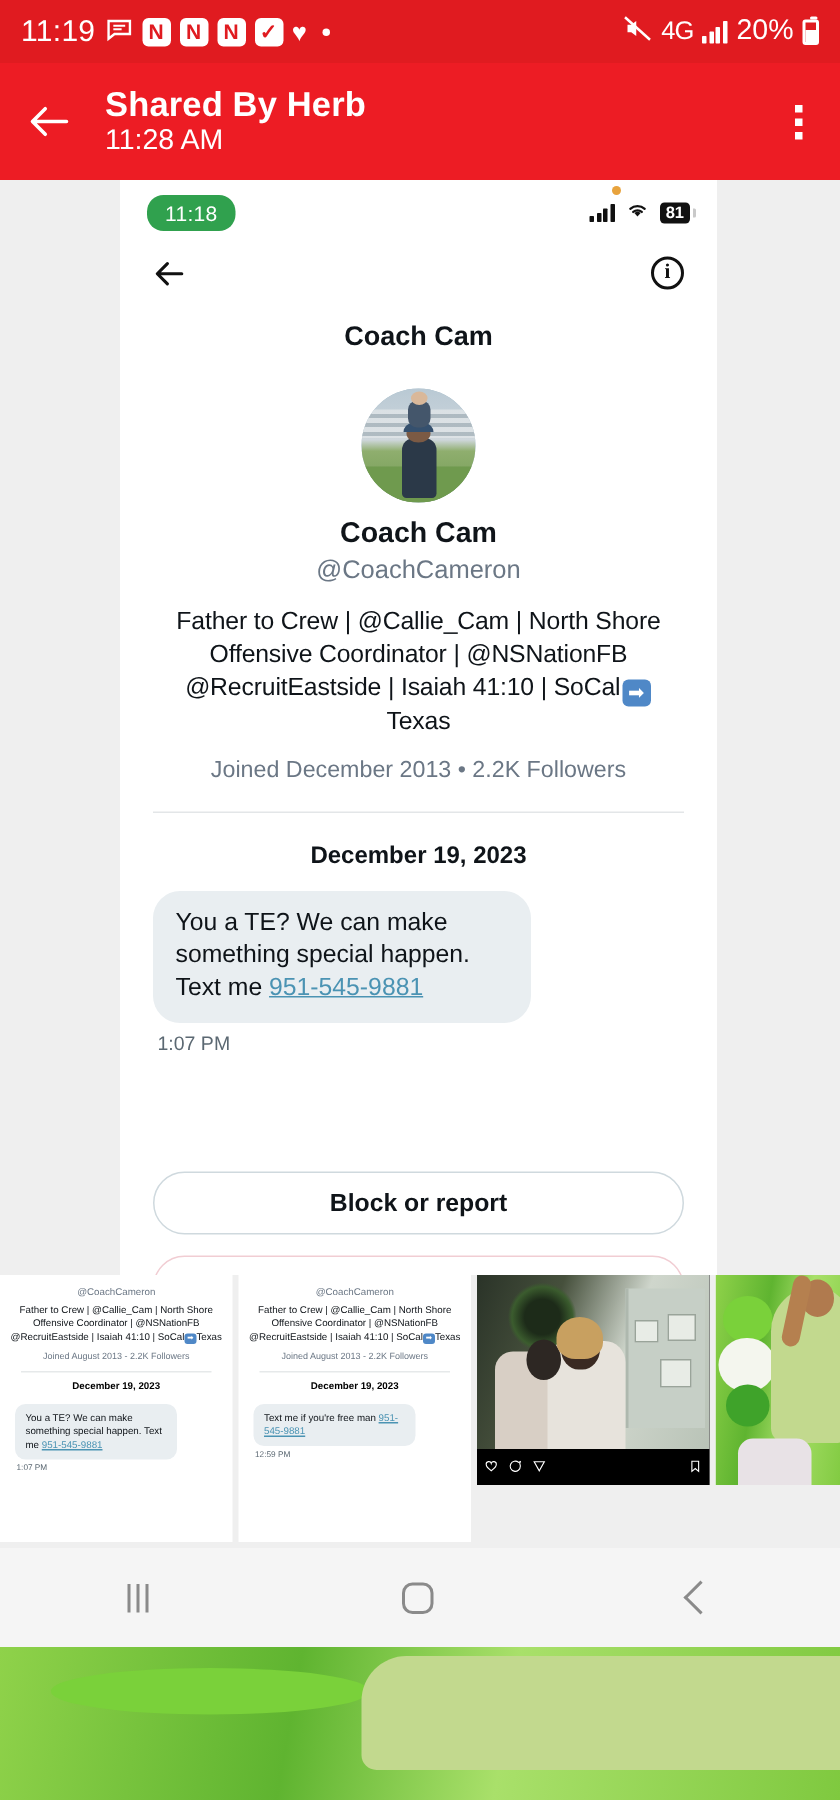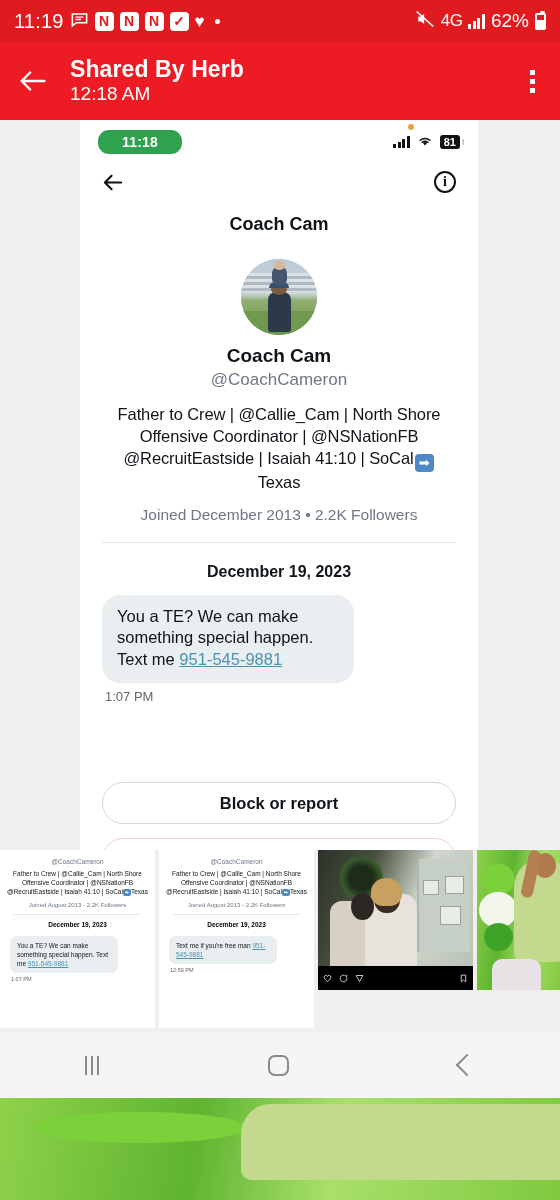--- a/index.html
+++ b/index.html
@@ -56,22 +56,22 @@
   .shot-card {
     position: absolute; left: 80px; top: 0; width: 398px; height: 850px;
     background: #fff; overflow: hidden;
   }
 
   .in-status {
     height: 40px; display: flex; align-items: center;
     justify-content: space-between; padding: 4px 18px 0 18px;
   }
   .time-pill {
-    background: #30a14e; color: #fff; font-size: 14px; font-weight: bold;
-    padding: 4px 24px; border-radius: 11px; letter-spacing: .2px;
+    background: #30a14e; color: #fff; font-size: 14px; font-weight: normal;
+    padding: 4px 12px; border-radius: 11px; letter-spacing: .2px;
   }
   .in-status-right { display: flex; align-items: center; gap: 7px; position: relative; }
   .in-bars { display: flex; align-items: flex-end; gap: 1.5px; height: 12px; }
   .in-bars i { width: 3px; background: #111; border-radius: .5px; display: block; }
   .orange-dot {
     position: absolute; top: -9px; right: 46px;
     width: 6px; height: 6px; border-radius: 50%; background: #e8a33d;
   }
   .in-batt {
     background: #111; color: #fff; font-size: 11px; font-weight: bold;
@@ -260,34 +260,34 @@
             <path d="M2 3l20 18" stroke="#fff" stroke-width="2"></path>
           </svg>
       </span>
       <span class="net-label">4G</span>
       <span class="bars">
         <i style="height:5px"></i>
           <i style="height:8px"></i>
           <i style="height:11px"></i>
           <i style="height:15px"></i>
       </span>
-      <span class="batt-pct">62%</span>
+      <span class="batt-pct">20%</span>
       <span class="batt-shape"></span>
     </div>
   </div>
 
   <div class="app-header">
     <span class="hdr-back">
       <svg width="34" height="34" viewBox="0 0 24 24">
           <path d="M20 12H4M10 6l-6 6 6 6" fill="none" stroke="#fff" stroke-width="1.7" stroke-linecap="round" stroke-linejoin="round"></path>
         </svg>
     </span>
     <div class="hdr-texts">
       <span class="hdr-title">Shared By Herb</span>
-      <span class="hdr-sub">12:18 AM</span>
+      <span class="hdr-sub">11:28 AM</span>
     </div>
     <span class="kebab">
         <i></i>
         <i></i>
         <i></i>
       </span>
   </div>
 
   <div class="shot-area">
     <div class="shot-card">

